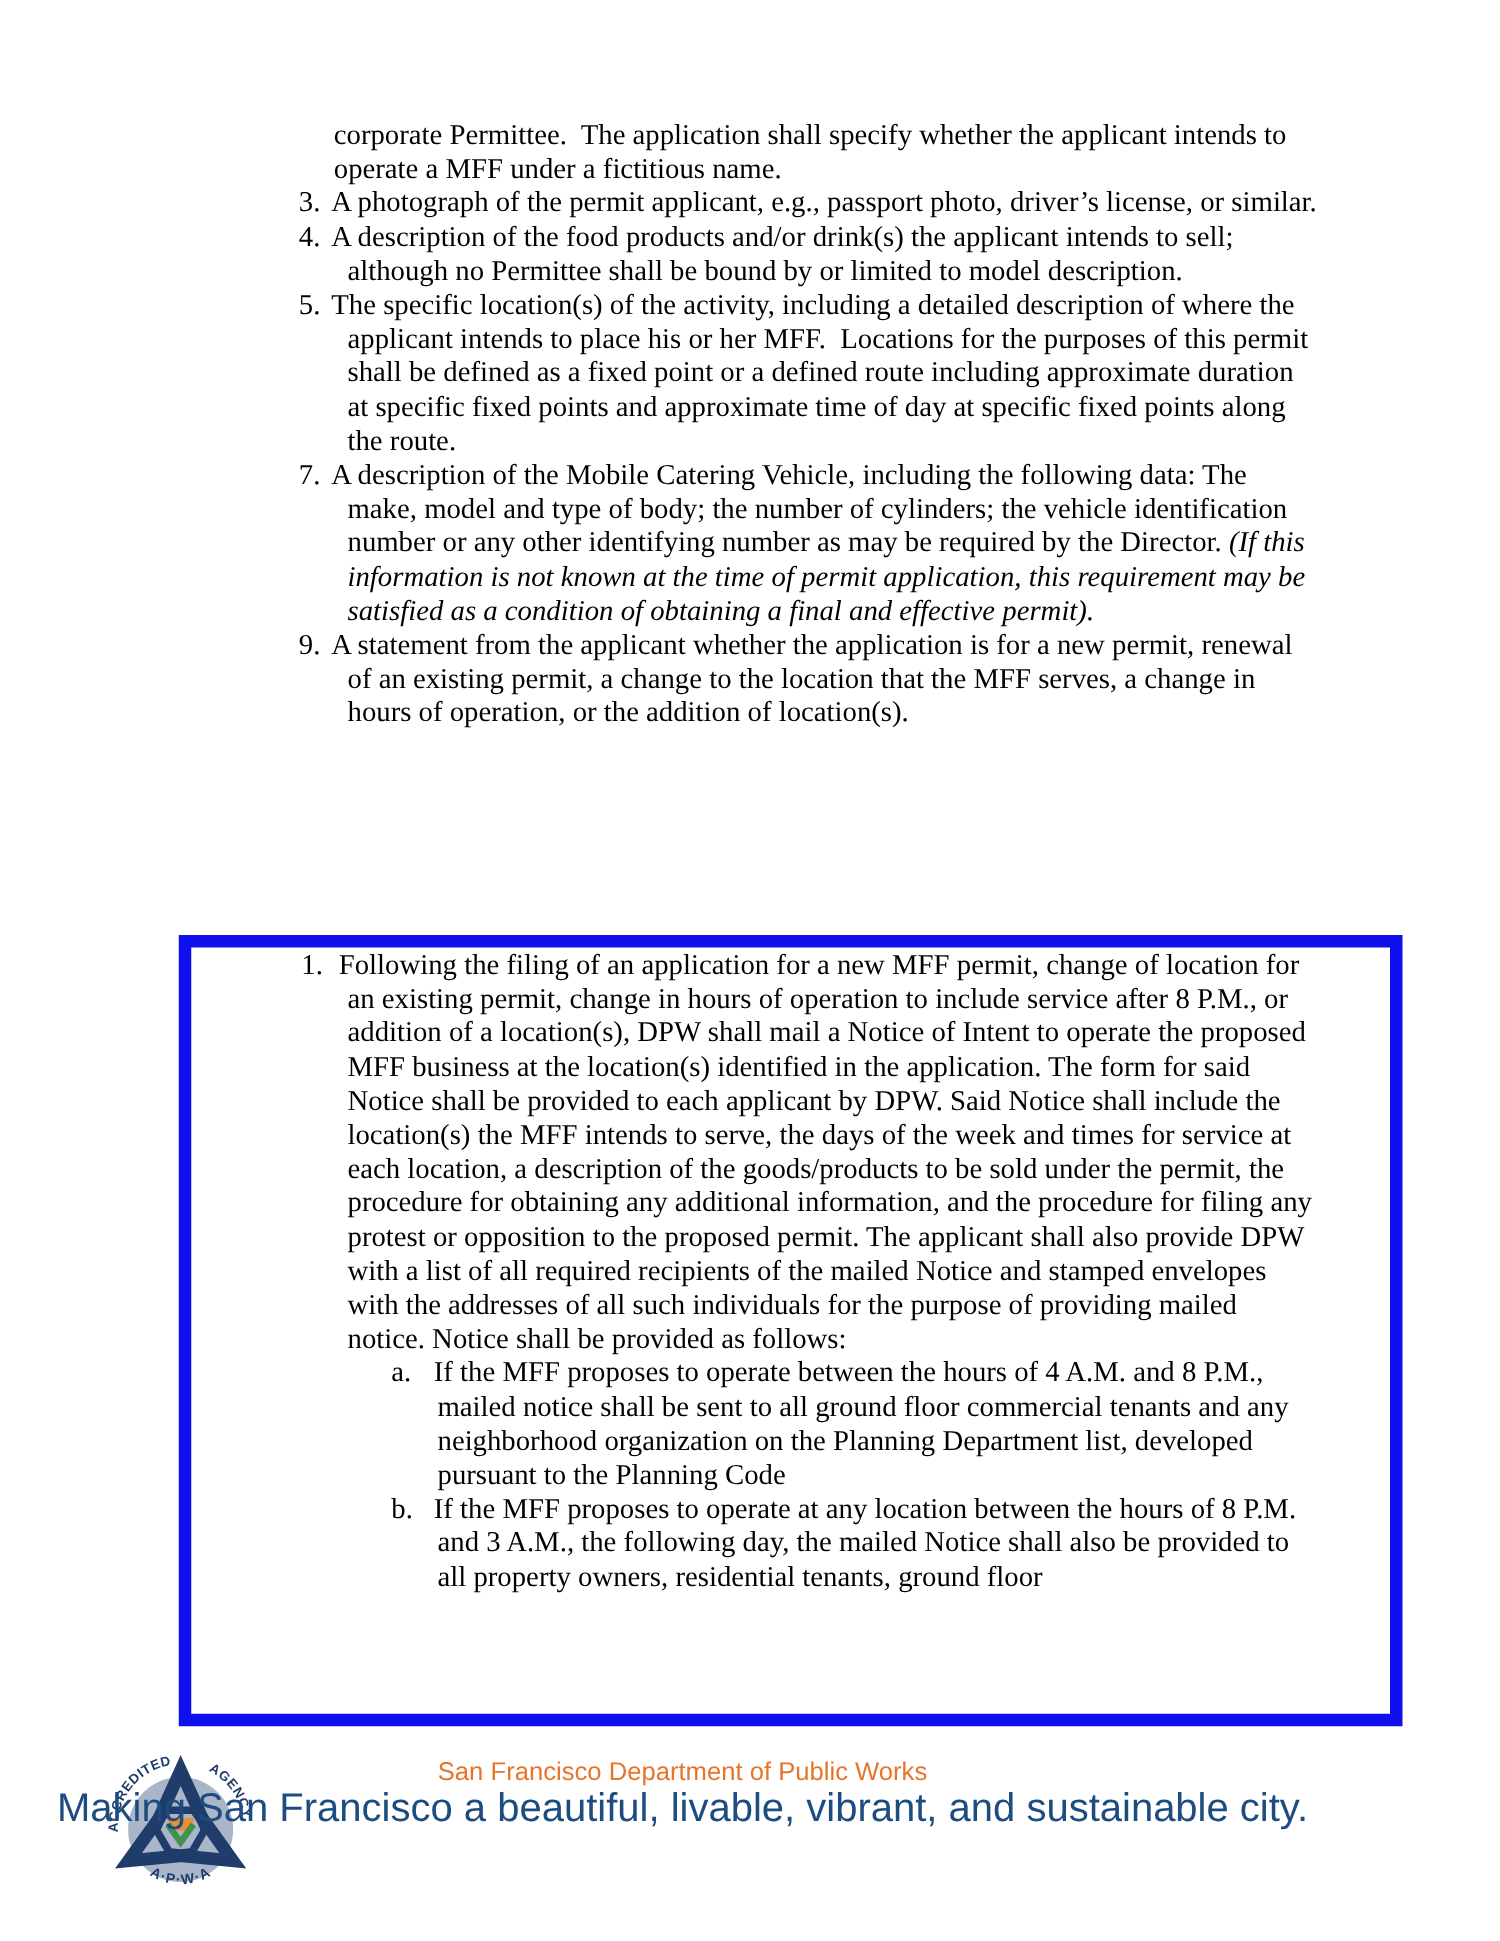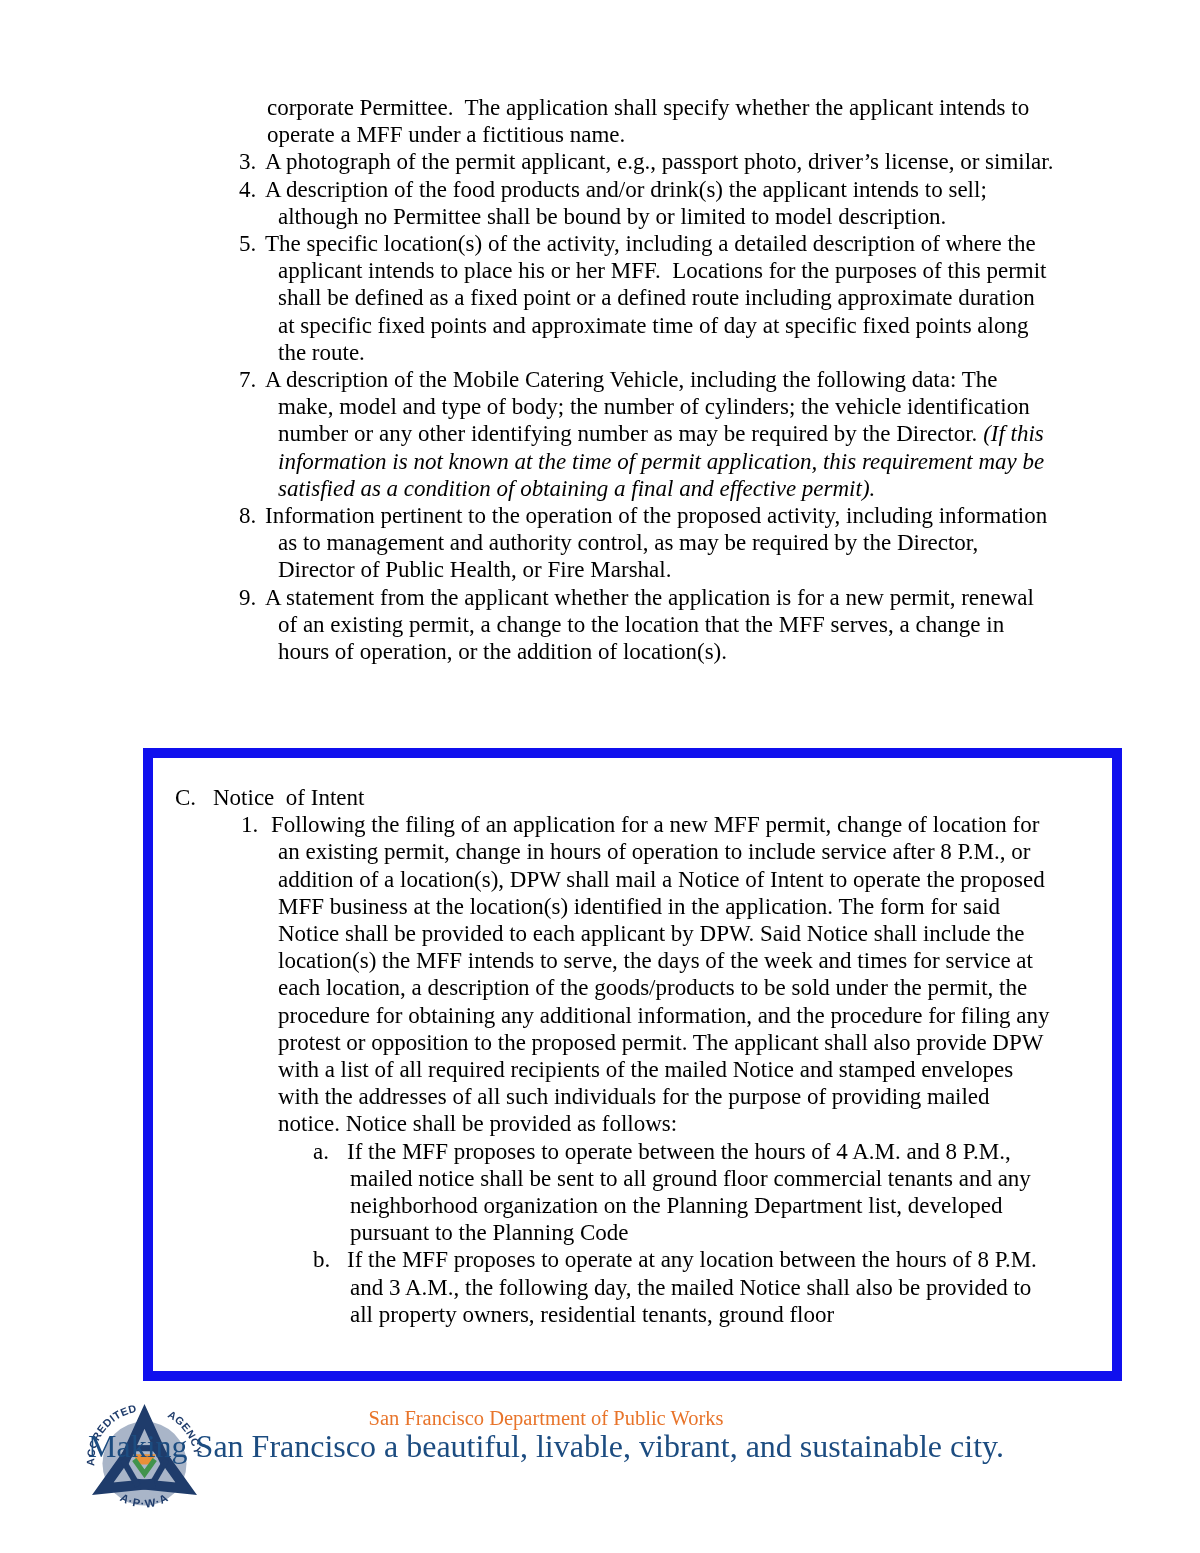--- a/index.html
+++ b/index.html
@@ -35,21 +35,21 @@
   .box-heading{margin-top:26px;margin-left:22px;}
   .box-heading .hnum{display:inline-block;min-width:38px;}
   .box-item{margin-left:125px;width:776px;text-indent:-37px;}
   .box-item .num{display:inline-block;min-width:30px;text-indent:0;}
   .sub-item{margin-left:197px;width:704px;text-indent:-37px;}
   .sub-item .letter{display:inline-block;min-width:34px;text-indent:0;}
   .footer{position:absolute;left:0;top:1396px;width:1200px;height:140px;}
   .footer-logo{position:absolute;left:83px;top:4px;width:123px;height:123px;}
   .footer-text{
     position:absolute;left:0;top:9px;width:1092px;text-align:center;
-    font-family:Liberation Serif, serif;
+    font-family:Liberation Sans, sans-serif;
   }
   .footer-org{font-size:20.5px;line-height:26px;color:var(--footer-org);}
   .footer-tagline{font-size:32px;line-height:30px;color:var(--footer-tagline);}
 </style>
 </head>
 <body>
 
 <div class="page">
 
   <div class="pre-box">
@@ -68,35 +68,29 @@
 
     <div class="num-item">
       <span class="num">5.</span><span class="txt">The specific location(s) of the activity, including a detailed description of where the applicant intends to place his or her MFF.  Locations for the purposes of this permit shall be defined as a fixed point or a defined route including approximate duration at specific fixed points and approximate time of day at specific fixed points along the route.</span>
     </div>
 
 
     <div class="num-item">
       <span class="num">7.</span><span class="txt">A description of the Mobile Catering Vehicle, including the following data: The make, model and type of body; the number of cylinders; the vehicle identification number or any other identifying number as may be required by the Director. </span><span class="txt italic">(If this information is not known at the time of permit application, this requirement may be satisfied as a condition of obtaining a final and effective permit).</span>
     </div>
 
-    <div class="num-item">
-      <span class="num">8.</span><span class="txt">Information pertinent to the operation of the proposed activity, including information as to management and authority control, as may be required by the Director, Director of Public Health, or Fire Marshal.</span>
-    </div>
 
     <div class="num-item">
       <span class="num">9.</span><span class="txt">A statement from the applicant whether the application is for a new permit, renewal of an existing permit, a change to the location that the MFF serves, a change in hours of operation, or the addition of location(s).</span>
     </div>
 
   </div>
 
   <div class="notice-box">
 
-    <div class="box-heading">
-      <span class="hnum">C.</span><span class="txt">Notice  of Intent</span>
-    </div>
 
     <div class="box-item">
       <span class="num">1.</span><span class="txt">Following the filing of an application for a new MFF permit, change of location for an existing permit, change in hours of operation to include service after 8 P.M., or addition of a location(s), DPW shall mail a Notice of Intent to operate the proposed MFF business at the location(s) identified in the application. The form for said Notice shall be provided to each applicant by DPW. Said Notice shall include the location(s) the MFF intends to serve, the days of the week and times for service at each location, a description of the goods/products to be sold under the permit, the procedure for obtaining any additional information, and the procedure for filing any protest or opposition to the proposed permit. The applicant shall also provide DPW with a list of all required recipients of the mailed Notice and stamped envelopes with the addresses of all such individuals for the purpose of providing mailed notice. Notice shall be provided as follows:</span>
     </div>
 
     <div class="sub-item">
       <span class="letter">a.</span><span class="txt">If the MFF proposes to operate between the hours of 4 A.M. and 8 P.M., mailed notice shall be sent to all ground floor commercial tenants and any neighborhood organization on the Planning Department list, developed pursuant to the Planning Code</span>
     </div>
 
     <div class="sub-item">

